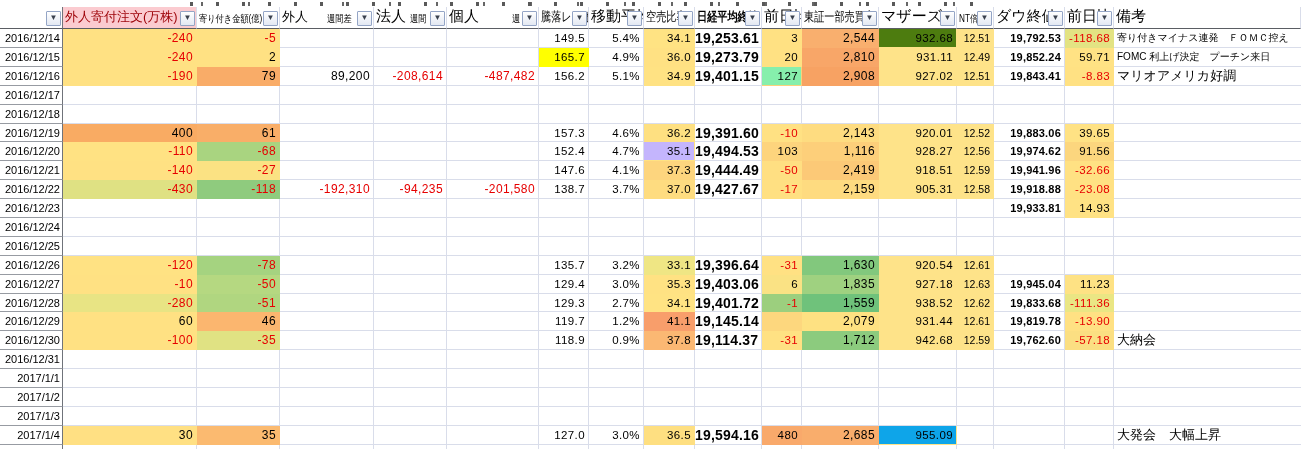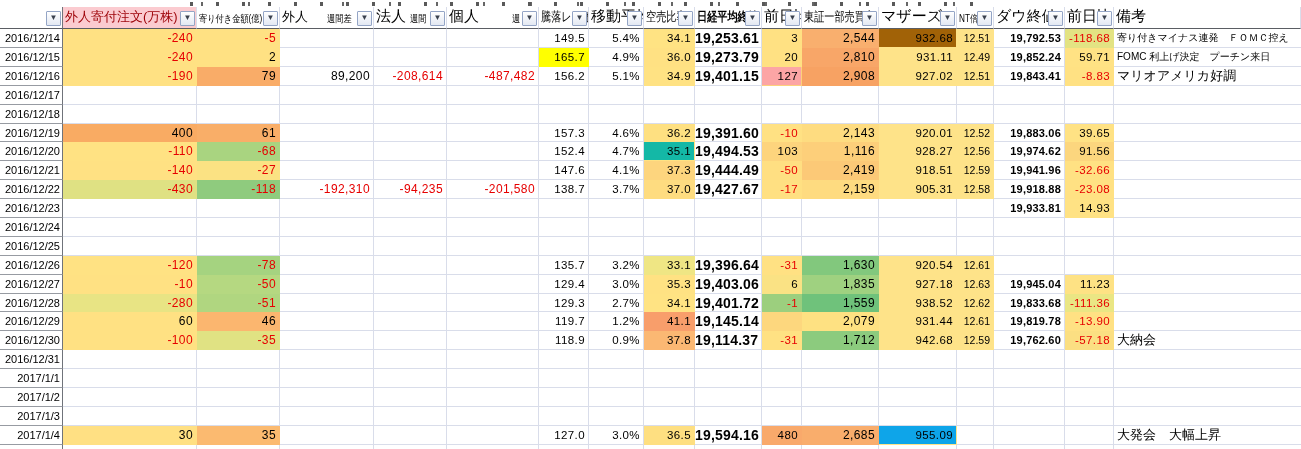--- a/index.html
+++ b/index.html
@@ -153,21 +153,21 @@
           <td class="c-c neg" style="background: rgb(255, 225, 131); border-color: rgb(255, 225, 131);">-5</td>
           <td class="c-d"></td>
           <td class="c-e"></td>
           <td class="c-f"></td>
           <td class="c-g">149.5</td>
           <td class="c-h">5.4%</td>
           <td class="c-i" style="background: rgb(255, 227, 131); border-color: rgb(255, 227, 131);">34.1</td>
           <td class="c-j">19,253.61</td>
           <td class="c-k" style="background: rgb(255, 225, 131); border-color: rgb(255, 225, 131);">3</td>
           <td class="c-l" style="background: rgb(249, 175, 110); border-color: rgb(249, 175, 110);">2,544</td>
-          <td class="c-m" style="background: #a16207; border-color: rgb(254, 227, 137); margin-left: 28px;">932.68</td>
+          <td class="c-m" style="background: #4d7c0f; border-color: rgb(254, 227, 137); margin-left: 28px;">932.68</td>
           <td class="c-n" style="background: rgb(254, 227, 137); border-color: rgb(254, 227, 137);">12.51</td>
           <td class="c-o">19,792.53</td>
           <td class="c-p neg" style="background: rgb(227, 227, 131); border-color: rgb(227, 227, 131);">-118.68</td>
           <td class="c-q small">寄り付きマイナス連発　ＦＯＭＣ控え</td>
         </tr>
         <tr>
           <td class="c-date">2016/12/15</td>
           <td class="c-b neg" style="background: rgb(255, 225, 131); border-color: rgb(255, 225, 131);">-240</td>
           <td class="c-c" style="background: rgb(255, 225, 131); border-color: rgb(255, 225, 131);">2</td>
           <td class="c-d"></td>
@@ -189,21 +189,21 @@
           <td class="c-date">2016/12/16</td>
           <td class="c-b neg" style="background: rgb(255, 225, 131); border-color: rgb(255, 225, 131);">-190</td>
           <td class="c-c" style="background: rgb(249, 172, 104); border-color: rgb(249, 172, 104);">79</td>
           <td class="c-d">89,200</td>
           <td class="c-e neg">-208,614</td>
           <td class="c-f neg">-487,482</td>
           <td class="c-g">156.2</td>
           <td class="c-h">5.1%</td>
           <td class="c-i" style="background: rgb(255, 226, 131); border-color: rgb(255, 226, 131);">34.9</td>
           <td class="c-j">19,401.15</td>
-          <td class="c-k" style="background: #fca5a5; border-color: rgb(252, 209, 123);">127</td>
+          <td class="c-k" style="background: #86efac; border-color: rgb(252, 209, 123);">127</td>
           <td class="c-l" style="background: rgb(247, 162, 99); border-color: rgb(247, 162, 99);">2,908</td>
           <td class="c-m" style="background: rgb(254, 227, 137); border-color: rgb(254, 227, 137);">927.02</td>
           <td class="c-n" style="background: rgb(254, 227, 137); border-color: rgb(254, 227, 137);">12.51</td>
           <td class="c-o">19,843.41</td>
           <td class="c-p neg" style="background: rgb(255, 225, 131); border-color: rgb(255, 225, 131);">-8.83</td>
           <td class="c-q">マリオアメリカ好調</td>
         </tr>
         <tr>
           <td class="c-date">2016/12/17</td>
           <td class="c-b"></td>
@@ -263,21 +263,21 @@
         </tr>
         <tr>
           <td class="c-date">2016/12/20</td>
           <td class="c-b neg" style="background: rgb(255, 226, 131); border-color: rgb(255, 226, 131);">-110</td>
           <td class="c-c neg" style="background: rgb(169, 212, 128); border-color: rgb(169, 212, 128);">-68</td>
           <td class="c-d"></td>
           <td class="c-e"></td>
           <td class="c-f"></td>
           <td class="c-g">152.4</td>
           <td class="c-h">4.7%</td>
-          <td class="c-i" style="background: #14b8a6; border-color: rgb(255, 226, 131);">35.1</td>
+          <td class="c-i" style="background: #c4b5fd; border-color: rgb(255, 226, 131);">35.1</td>
           <td class="c-j">19,494.53</td>
           <td class="c-k" style="background: rgb(253, 212, 125); border-color: rgb(253, 212, 125);">103</td>
           <td class="c-l" style="background: rgb(253, 207, 122); border-color: rgb(253, 207, 122);">1,116</td>
           <td class="c-m" style="background: rgb(254, 227, 137); border-color: rgb(254, 227, 137);">928.27</td>
           <td class="c-n" style="background: rgb(254, 227, 137); border-color: rgb(254, 227, 137);">12.56</td>
           <td class="c-o">19,974.62</td>
           <td class="c-p" style="background: rgb(252, 214, 126); border-color: rgb(252, 214, 126);">91.56</td>
           <td class="c-q"></td>
         </tr>
         <tr>

